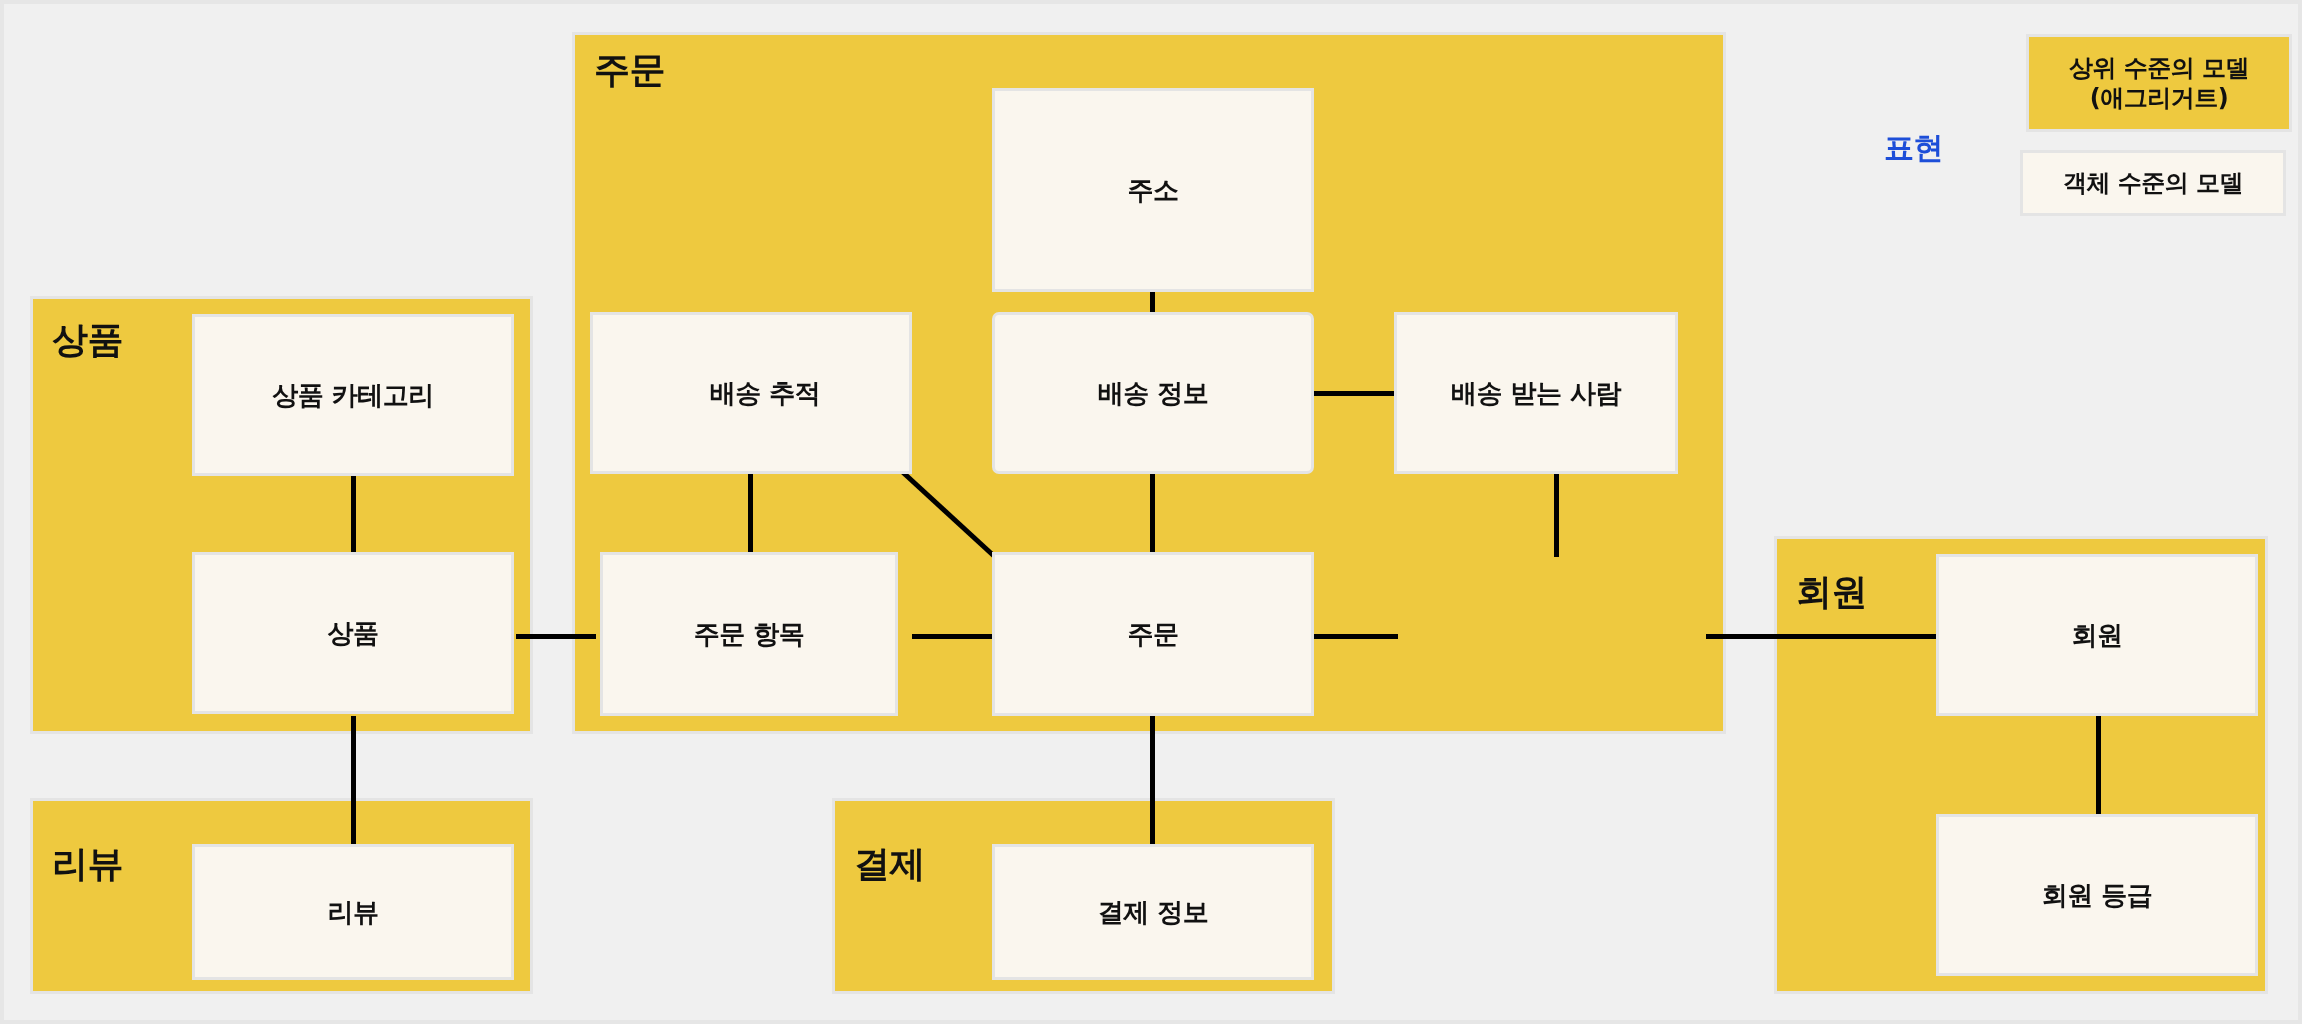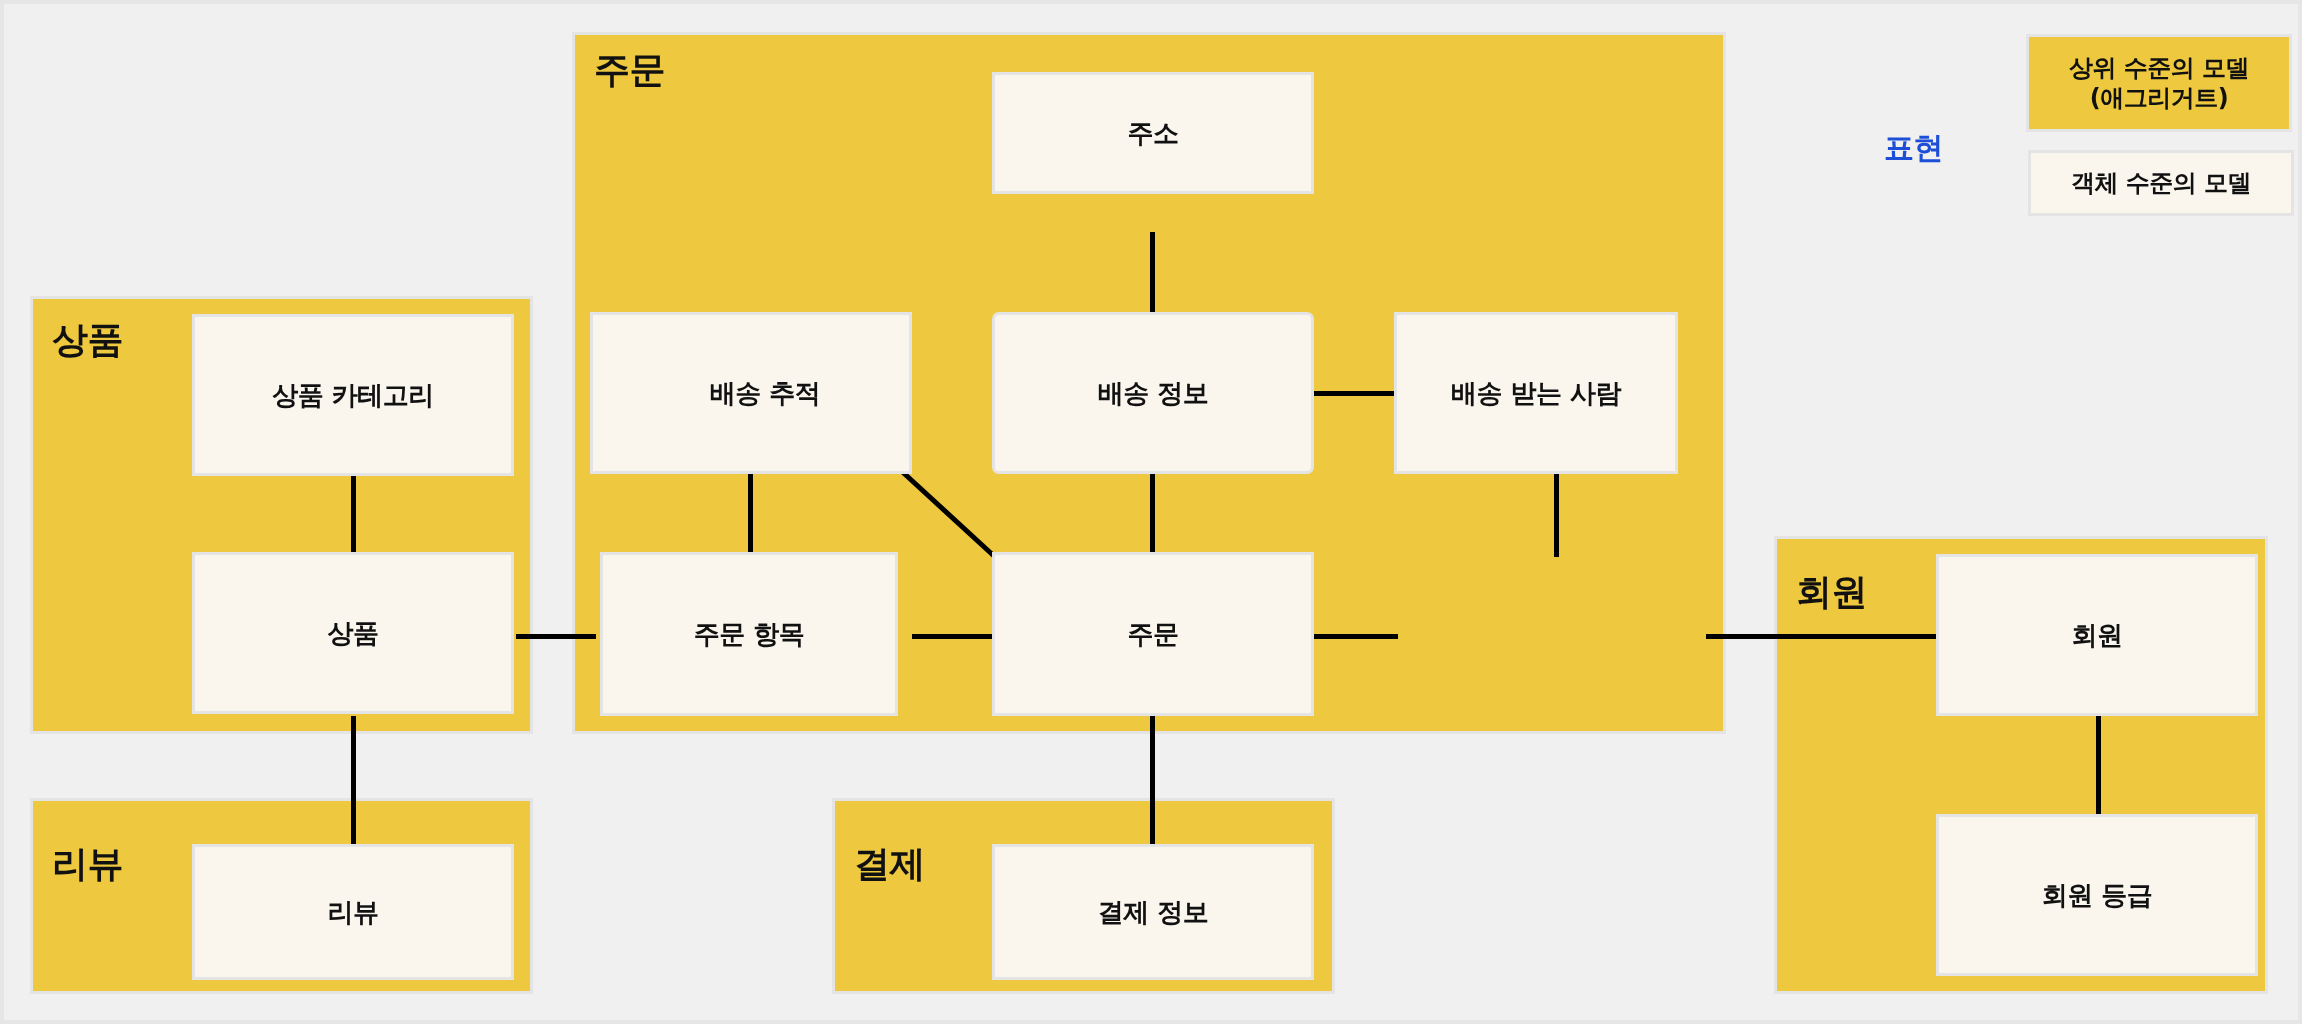--- a/index.html
+++ b/index.html
@@ -155,21 +155,21 @@
   </div>
 
   <div class="entity" style="left:188px; top:548px; width:322px; height:162px;">
     <span class="entity-label">상품</span>
   </div>
 
   <div class="entity" style="left:188px; top:840px; width:322px; height:136px;">
     <span class="entity-label">리뷰</span>
   </div>
 
-  <div class="entity" style="left:988px; top:68px; width:322px; height:122px;">
+  <div class="entity" style="left:988px; top:84px; width:322px; height:204px;">
     <span class="entity-label">주소</span>
   </div>
 
   <div class="entity" style="left:586px; top:308px; width:322px; height:162px;padding-left:28px;">
     <span class="entity-label">배송 추적</span>
   </div>
 
   <div class="entity" style="left:988px; top:308px; width:322px; height:162px;border-radius:7px;">
     <span class="entity-label">배송 정보</span>
   </div>
@@ -203,18 +203,18 @@
 
     <div class="legend-title" style="left:0px; top:106px;">표현</div>
 
     <div class="legend-swatch aggregate-swatch" style="left:142px; top:12px; width:266px; height:98px;">
       <span style="display:block;">
         <span>상위 수준의 모델</span><br>
         <span>(애그리거트)</span>
       </span>
     </div>
 
-    <div class="legend-swatch entity-swatch" style="left:144px; top:128px; width:266px; height:66px;">
+    <div class="legend-swatch entity-swatch" style="left:136px; top:128px; width:266px; height:66px;">
       <span>객체 수준의 모델</span>
     </div>
   </div>
 
 </div>
 
 </body></html>

